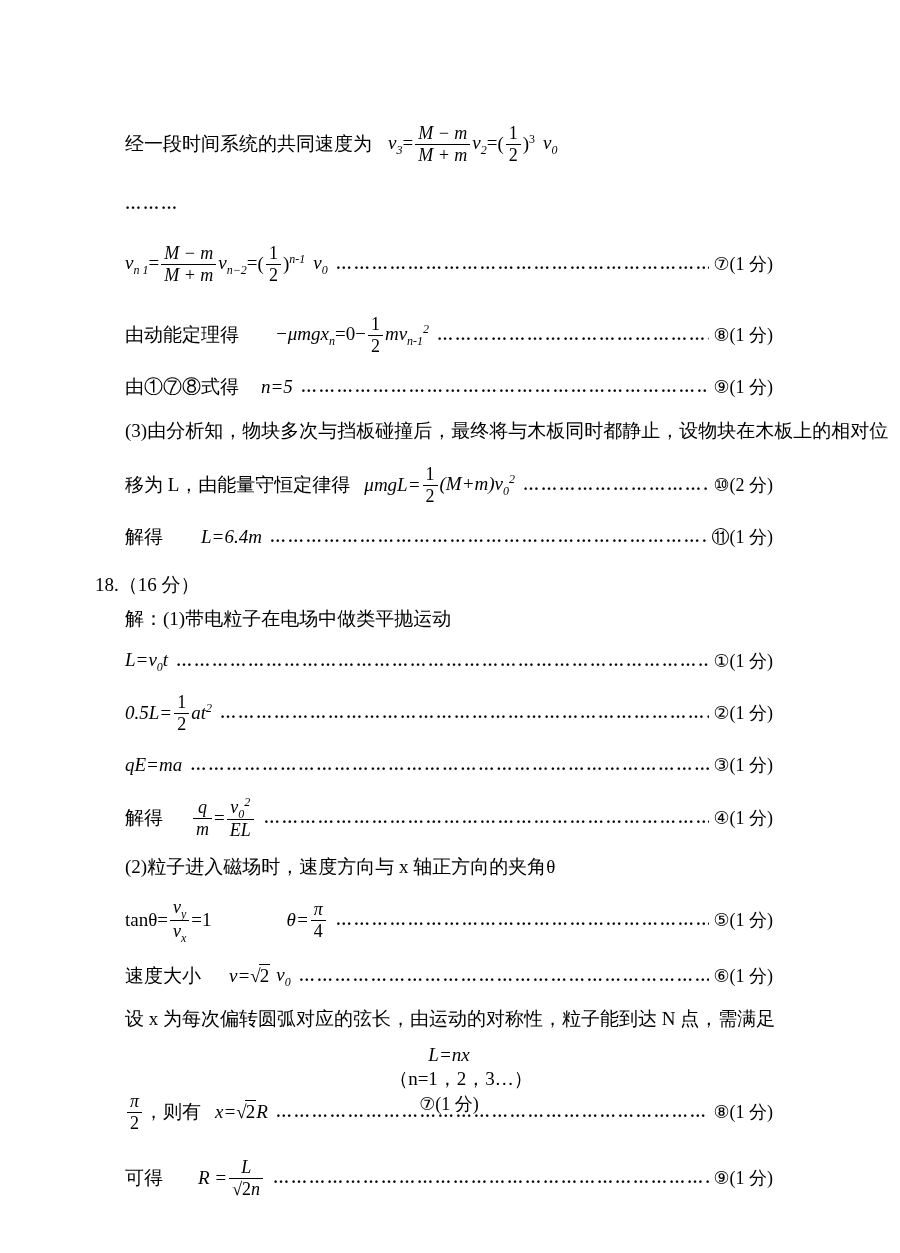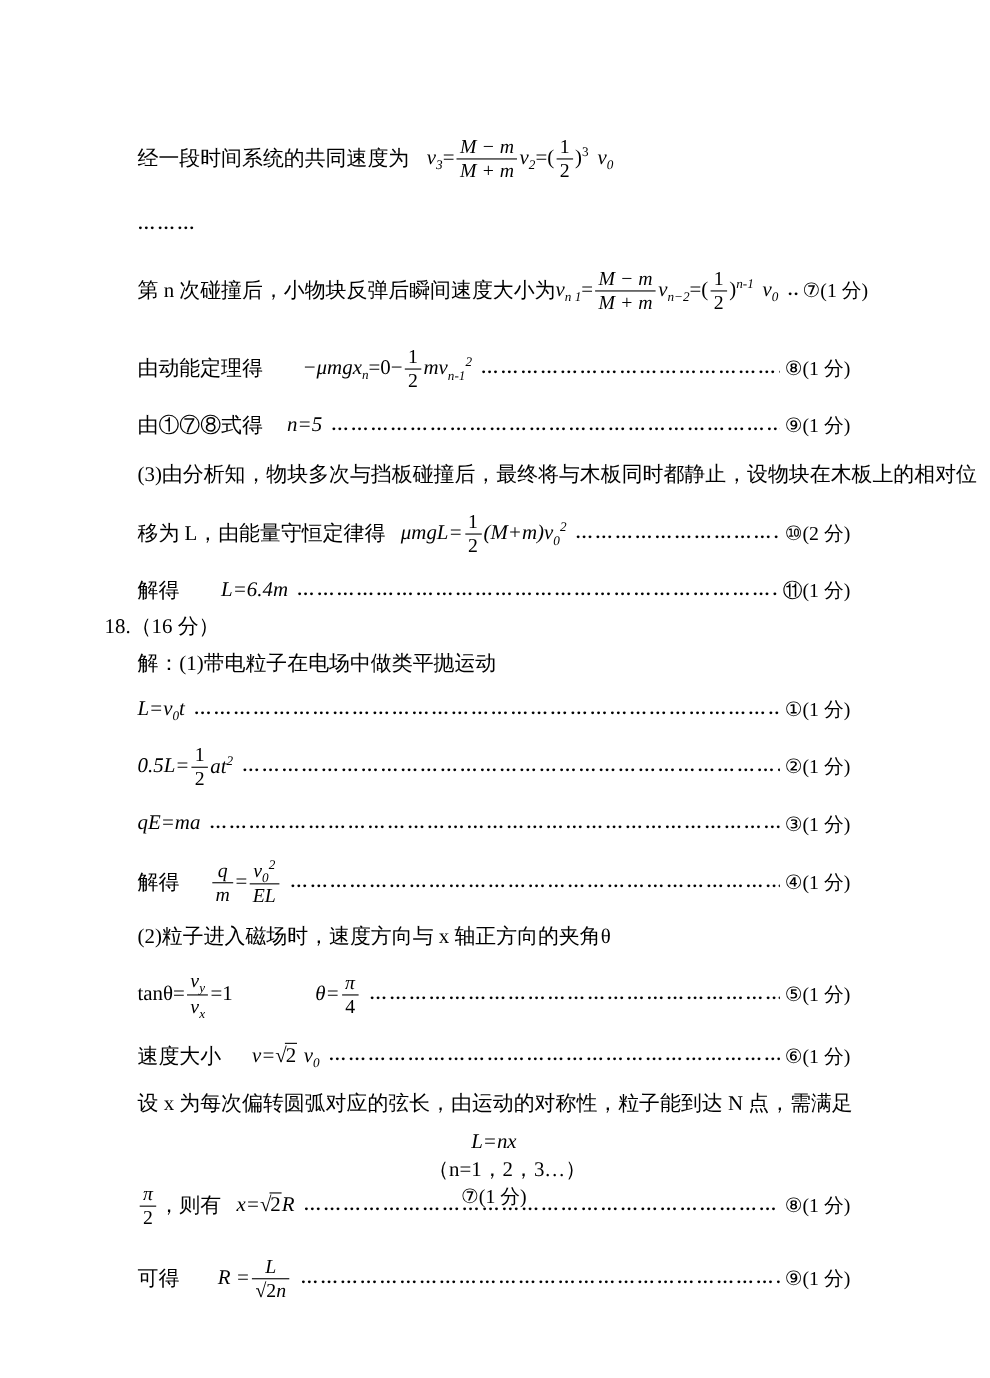--- a/index.html
+++ b/index.html
@@ -55,21 +55,20 @@
     <span class="mi" style="margin-left:8px;">
       <span>v</span><sub>0</sub>
     </span>
   </div>
 
   <div class="row" style="margin-top:16px;height:24px;">
     <span class="leader" style="flex:0 0 auto;margin:0;">………</span>
   </div>
 
   <div class="row" style="margin-top:16px;height:64px;">
-    <span class="txt">第 n 次碰撞后，小物块反弹后瞬间速度大小为</span>
     <span class="mi">
       <span>v</span><sub>n 1</sub><span class="rm">=</span>
     </span>
     <span class="frac">
       <span class="fnum mi">M − m</span>
       <span class="fden mi">M + m</span>
     </span>
     <span class="mi">
       <span>v</span><sub>n−2</sub><span class="rm">=</span>
     </span>
@@ -126,21 +125,21 @@
   </div>
 
   <div class="row" style="margin-top:8px;height:30px;">
     <span class="txt">解得</span>
     <span class="mi" style="margin-left:38px;">L=6.4m</span>
     <span class="leader">………………………………………………………………………………………………………………………………</span>
     <span class="ref">⑪(1 分)</span>
   </div>
 
 
-  <div class="para" style="margin-top:4px;height:30px;margin-left:-30px;">18.（16 分）</div>
+  <div class="para" style="margin-top:20px;height:30px;margin-left:-30px;">18.（16 分）</div>
 
   <div class="para" style="margin-top:4px;height:30px;">解：(1)带电粒子在电场中做类平抛运动</div>
 
   <div class="row" style="margin-top:10px;height:30px;">
     <span class="mi">
       <span>L=v</span><sub>0</sub><span>t</span>
     </span>
     <span class="leader">………………………………………………………………………………………………………………………………</span>
     <span class="ref">①(1 分)</span>
   </div>

